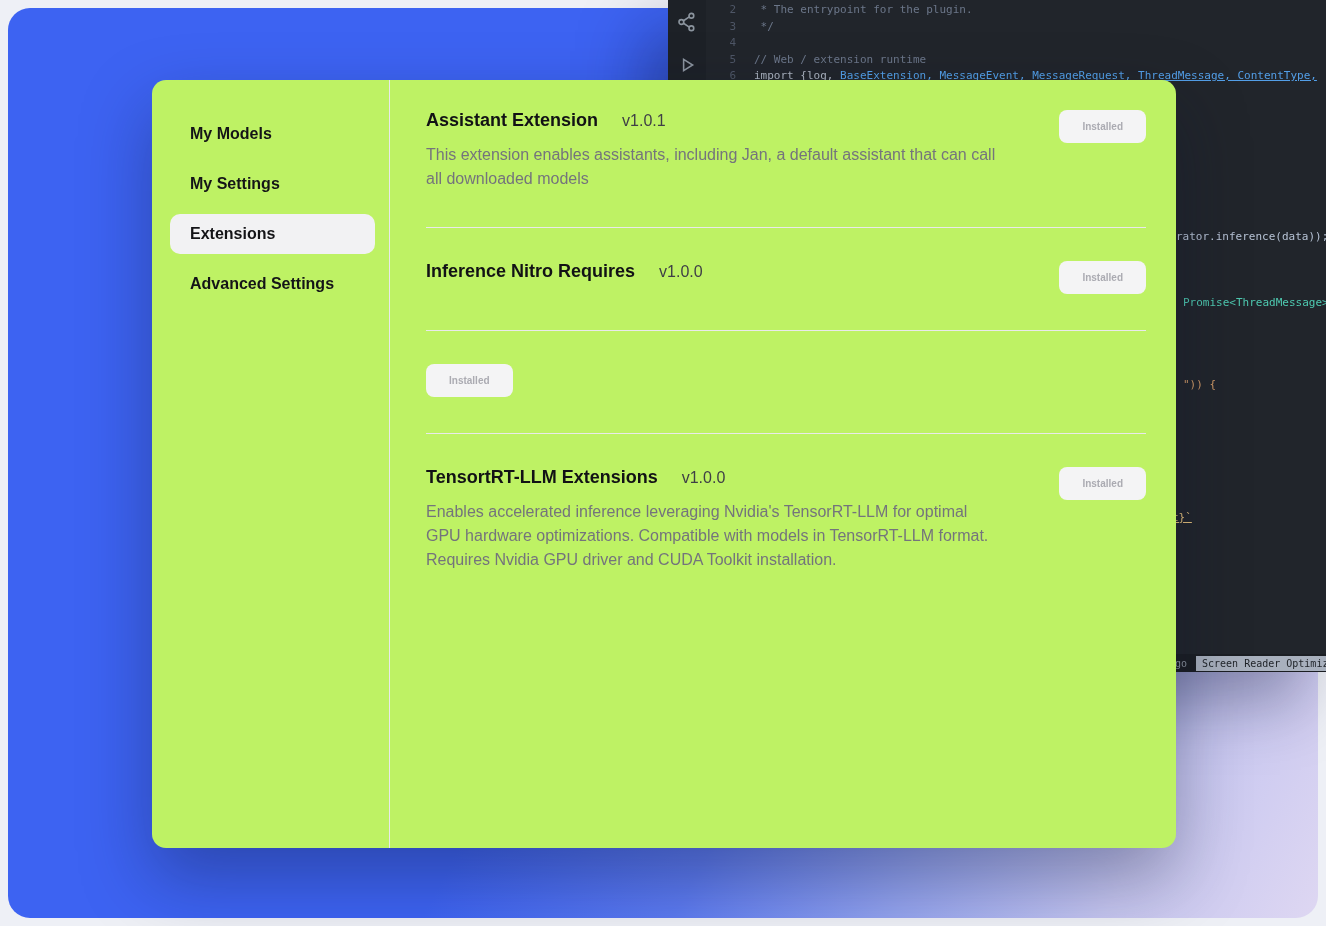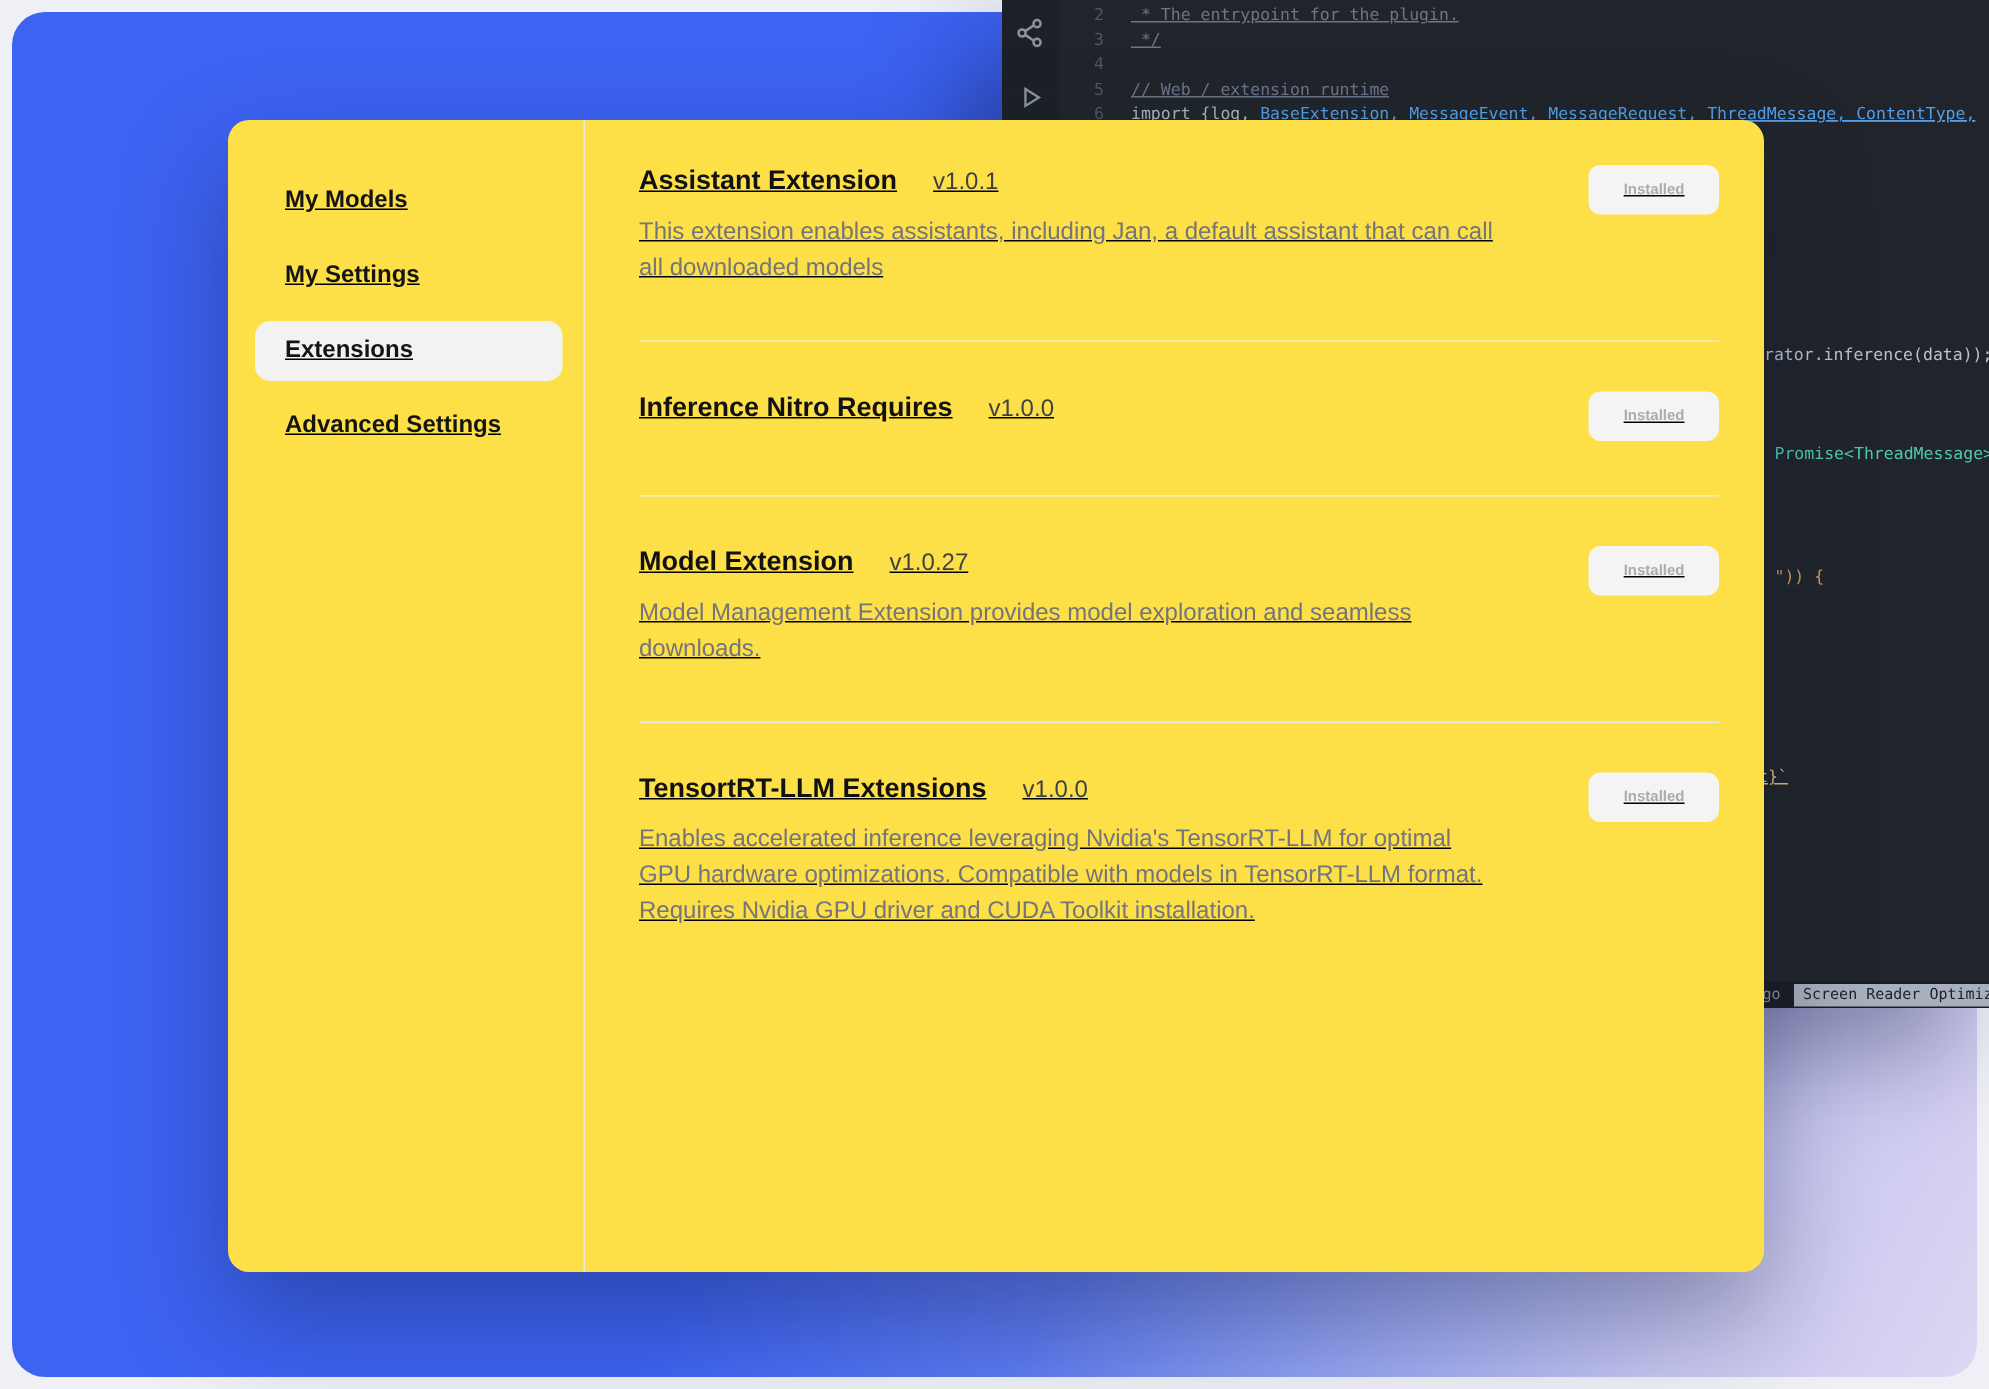--- a/index.html
+++ b/index.html
@@ -29,21 +29,21 @@
   .activity-bar {
     position:absolute; left:0; top:0; bottom:18px; width:38px;
     background:#1d2127;
     display:flex; flex-direction:column; align-items:center;
     padding-top:12px; gap:24px;
   }
   .activity-bar svg { display:block; }
   .code-area { position:absolute; left:38px; top:2px; right:0; }
   .code-row { display:flex; line-height:16.5px; white-space:pre; }
   .gutter { width:30px; text-align:right; color:#4e5666; flex:0 0 30px; }
-  .code { margin-left:18px; color:#abb2bf; overflow:hidden;text-decoration:underline; }
+  .code { margin-left:18px; color:#abb2bf; overflow:hidden; }
   .tok-comment { color:#6b7689; }
   .tok-plain { color:#abb2bf; }
   .tok-ident { color:#539fe8; text-decoration:underline; }
   .frag { position:absolute; white-space:pre; }
   .frag-0 { left:508px; top:230px; color:#b6c2d4; }
   .frag-1 { left:515px; top:296px; color:#4ec9b0; }
   .frag-2 { left:515px; top:378px; color:#d19a66; }
   .frag-3 { left:504px; top:511px; color:#e5c07b; text-decoration:underline; }
   .status-bar {
     position:absolute; left:0; right:0; bottom:0; height:18px;
@@ -54,23 +54,23 @@
   .status-left { color:#8b949e; }
   .status-chip {
     background:#a8b0bd; color:#1e2227;
     height:15px; line-height:15px; padding:0 6px;
     width:130px; flex:0 0 130px; overflow:hidden; white-space:nowrap;
   }
 
   
   .modal {
     position:absolute; left:152px; top:80px; width:1024px; height:768px;
-    background:#fde047; border-radius:14px;
+    background:#bef264; border-radius:14px;
     box-shadow:0 30px 70px rgba(15,20,50,.35);
-    display:flex; overflow:hidden;text-decoration:underline;
+    display:flex; overflow:hidden;
   }
   .nav {
     width:238px; flex:0 0 238px;
     border-right:1px solid #e8e8ea;
     padding:34px 14px 0 18px;
   }
   .nav-item {
     font-size:16px; font-weight:700; color:#141417;
     padding:11px 20px; border-radius:10px; margin-bottom:10px;
     cursor:pointer;
@@ -179,27 +179,20 @@
       <div class="sec-text">
         <div class="sec-title-row">
           <span class="sec-title">Inference Nitro Requires</span>
           <span class="sec-version">v1.0.0</span>
         </div>
       </div>
       <button class="btn">Installed</button>
     </section>
 
     <section class="section">
-      <div class="sec-text">
-        <div class="sec-title-row">
-          <span class="sec-title">Model Extension</span>
-          <span class="sec-version">v1.0.27</span>
-        </div>
-        <p class="sec-desc">Model Management Extension provides model exploration and seamless downloads.</p>
-      </div>
       <button class="btn">Installed</button>
     </section>
 
     <section class="section">
       <div class="sec-text">
         <div class="sec-title-row">
           <span class="sec-title">TensortRT-LLM Extensions</span>
           <span class="sec-version">v1.0.0</span>
         </div>
         <p class="sec-desc">Enables accelerated inference leveraging Nvidia's TensorRT-LLM for optimal GPU hardware optimizations. Compatible with models in TensorRT-LLM format. Requires Nvidia GPU driver and CUDA Toolkit installation.</p>

